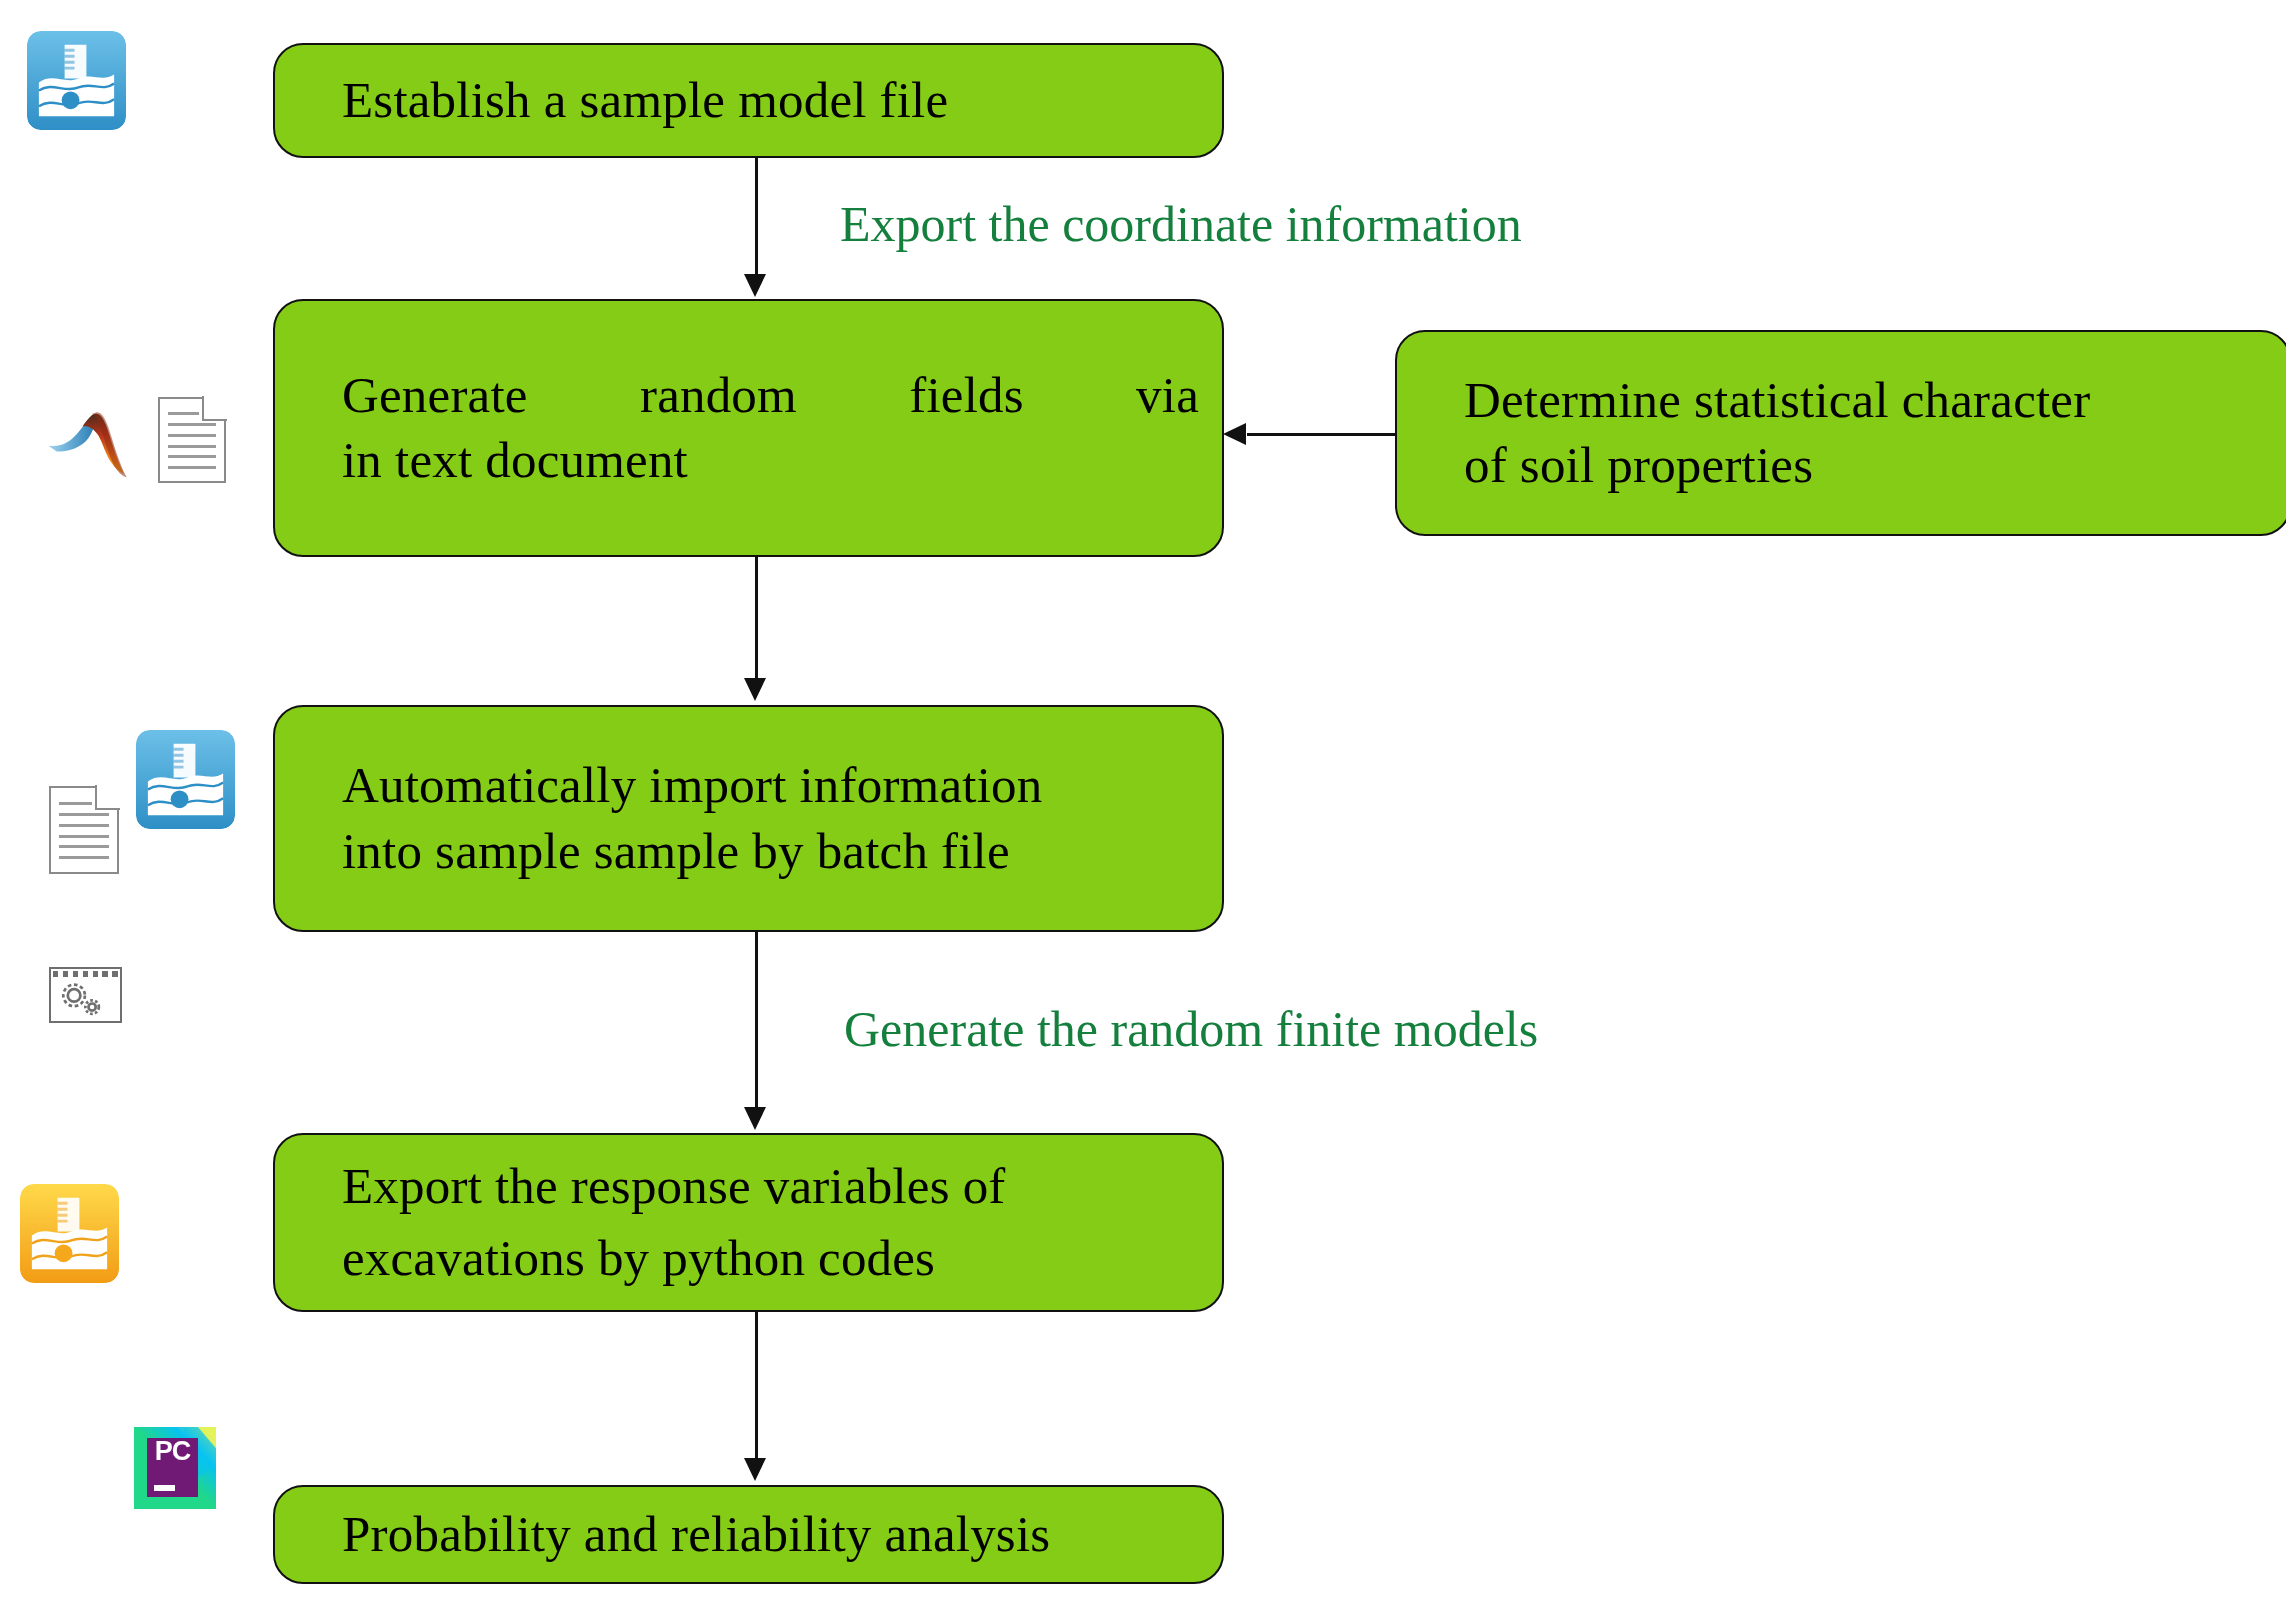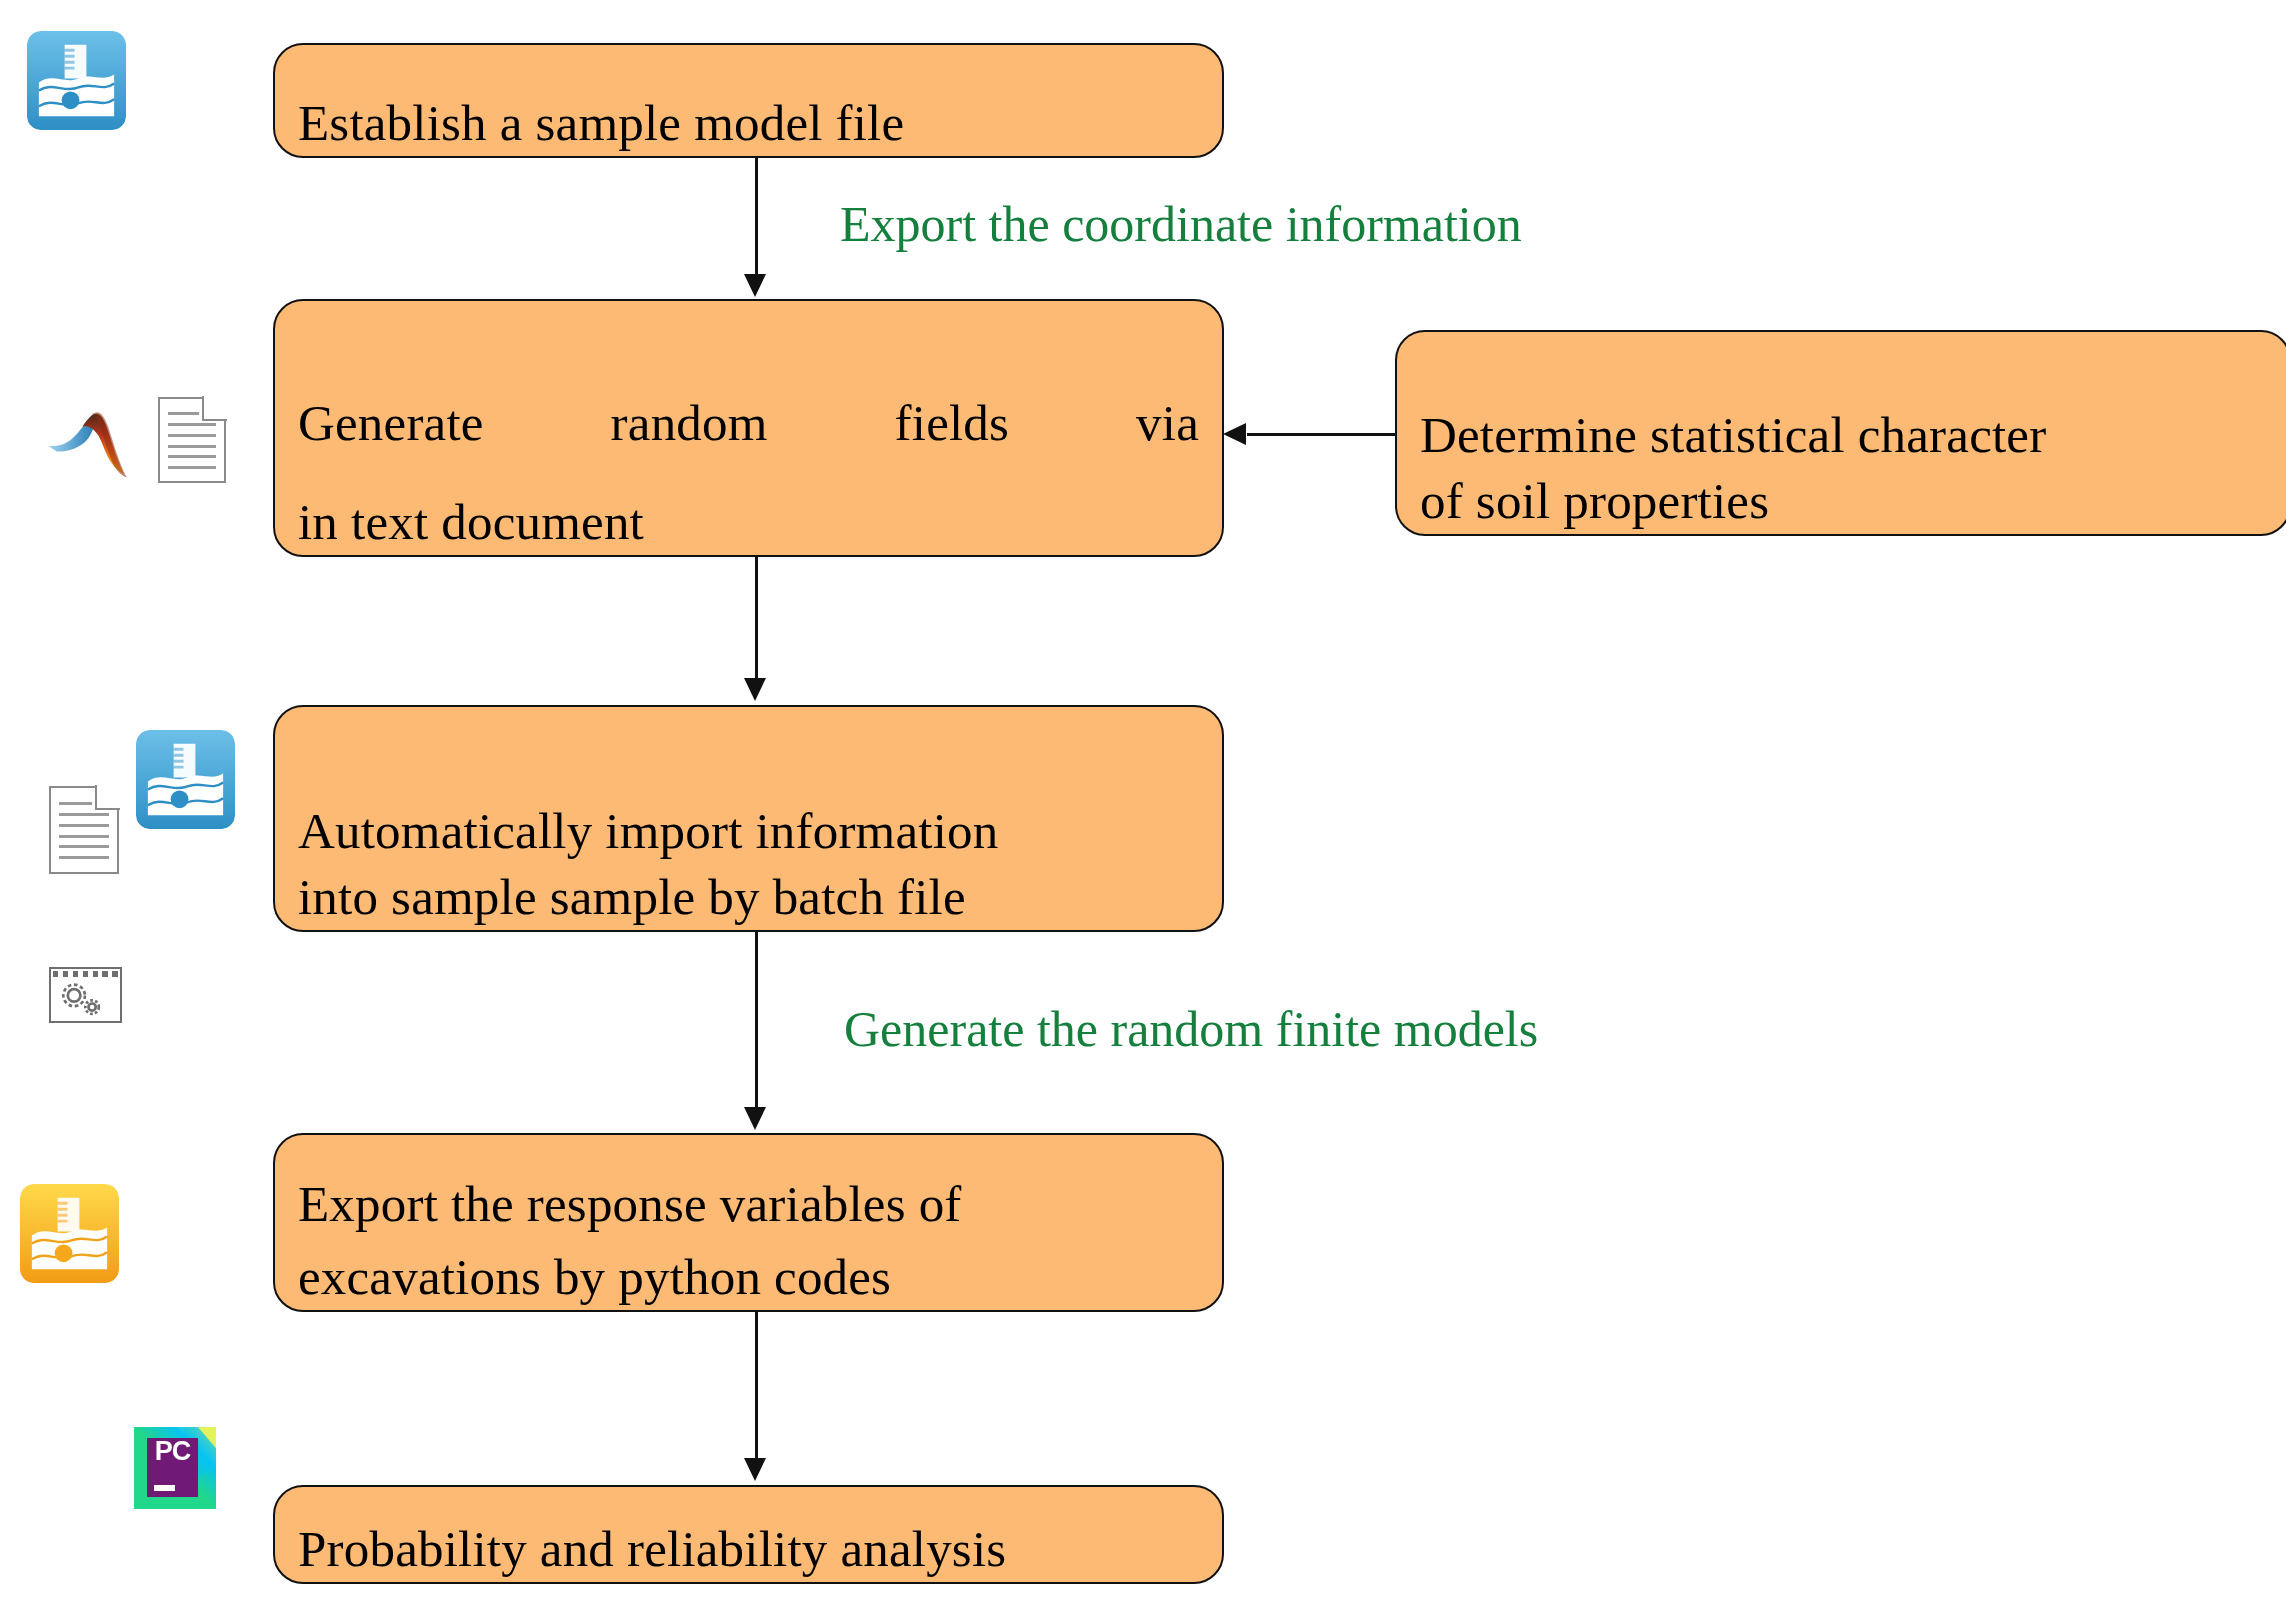--- a/index.html
+++ b/index.html
@@ -2,26 +2,26 @@
 <html style="font-size:14.3px"><head>
 <meta charset="utf-8">
 <style>
   html,body{margin:0;padding:0;background:#ffffff;}
   body{width:2286px;height:1612px;position:relative;overflow:hidden;
        font-family:"Liberation Serif","DejaVu Serif",serif;color:#000;}
 
   .canvas{position:absolute;left:0;top:0;width:2286px;height:1612px;}
 
   
-  .box{position:absolute;border:2.7px solid #111;border-radius:30px;background:#fdba74;
-       box-sizing:border-box;display:flex;align-items:flex-end;}
+  .box{position:absolute;border:2.7px solid #111;border-radius:30px;background:#84cc16;
+       box-sizing:border-box;display:flex;align-items:center;padding-left:44px;}
   .box .txt{width:100%;padding:0 23px;font-size:51px;line-height:1.28;
             letter-spacing:0.2px;color:#000;}
   .txt.just{text-align:justify;text-align-last:left;}
-  .txt.just > span{display:block;margin-top:33px;}
+  .txt.just > span{display:block;}
 
   
   .vline{position:absolute;width:2.7px;background:#111;}
   .hline{position:absolute;height:2.7px;background:#111;}
   .arrow-down{position:absolute;width:0;height:0;
               border-left:11.6px solid transparent;border-right:11.6px solid transparent;
               border-top:23px solid #111;}
   .arrow-left{position:absolute;width:0;height:0;
               border-top:11.6px solid transparent;border-bottom:11.6px solid transparent;
               border-right:23px solid #111;}

